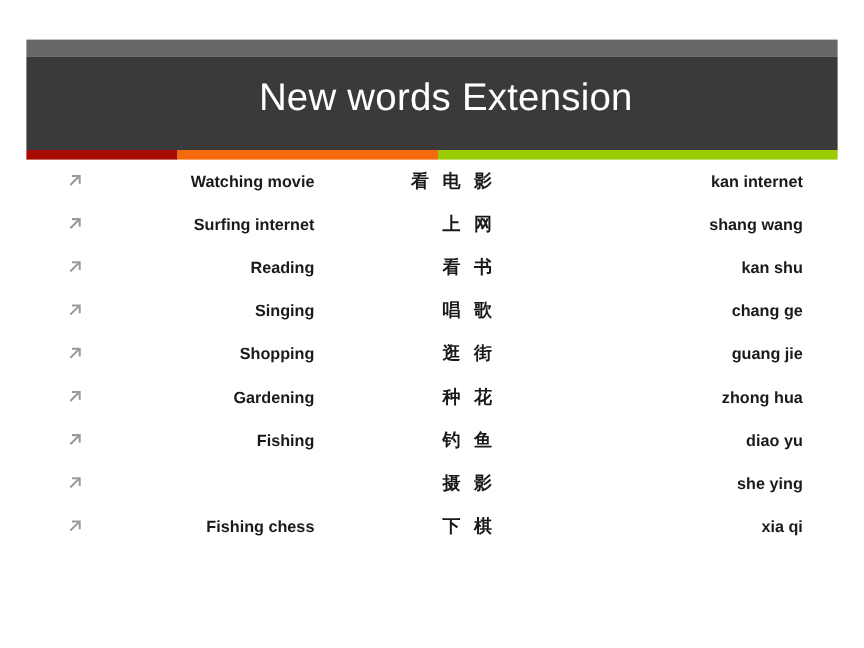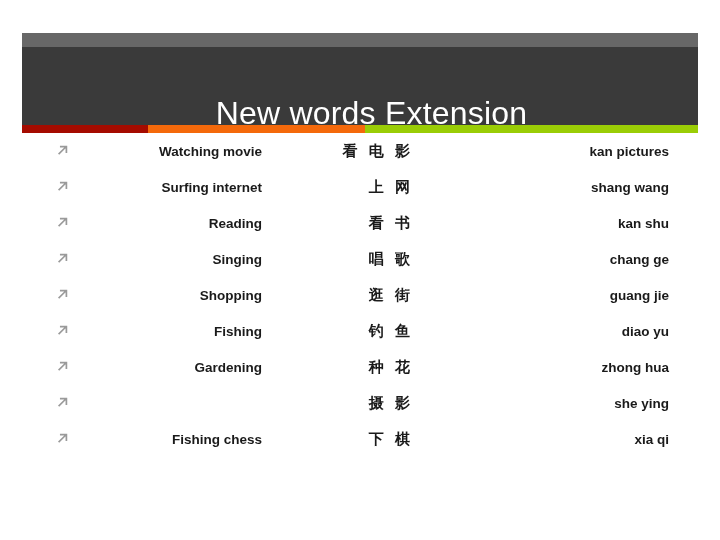--- a/index.html
+++ b/index.html
@@ -48,21 +48,20 @@
     display: flex;
     align-items: center;
     justify-content: center;
     color: #ffffff;
     font-size: 32px;
     font-weight: 400;
     letter-spacing: 0.2px;
     white-space: nowrap;
     padding-left: 23px;
     box-sizing: border-box;
-    margin-top: 32px;
   }
 
   
   #accent-bar {
     position: absolute;
     left: 0;
     top: 92px;
     width: 100%;
     height: 8px;
     display: flex;
@@ -164,21 +163,21 @@
 
 <div id="vocab-list">
     <div class="vocab-row">
       <span class="bullet-arrow">
         <svg width="14" height="14" viewBox="0 0 14 14" aria-hidden="true">
           <path d="M3.2 10.6 L9.3 4.5 M4.8 3.6 L10.4 3.6 L10.4 9.2" fill="none" stroke="#9a9a9a" stroke-width="1.7" stroke-linecap="square" stroke-linejoin="miter"></path>
         </svg>
       </span>
       <span class="col-english">Watching movie</span>
       <span class="col-chinese">看 电 影</span>
-      <span class="col-pinyin">kan pictures</span>
+      <span class="col-pinyin">kan internet</span>
     </div>
     <div class="vocab-row">
       <span class="bullet-arrow">
         <svg width="14" height="14" viewBox="0 0 14 14" aria-hidden="true">
           <path d="M3.2 10.6 L9.3 4.5 M4.8 3.6 L10.4 3.6 L10.4 9.2" fill="none" stroke="#9a9a9a" stroke-width="1.7" stroke-linecap="square" stroke-linejoin="miter"></path>
         </svg>
       </span>
       <span class="col-english">Surfing internet</span>
       <span class="col-chinese">上 网</span>
       <span class="col-pinyin">shang wang</span>
@@ -212,40 +211,40 @@
       <span class="col-english">Shopping</span>
       <span class="col-chinese">逛 街</span>
       <span class="col-pinyin">guang jie</span>
     </div>
     <div class="vocab-row">
       <span class="bullet-arrow">
         <svg width="14" height="14" viewBox="0 0 14 14" aria-hidden="true">
           <path d="M3.2 10.6 L9.3 4.5 M4.8 3.6 L10.4 3.6 L10.4 9.2" fill="none" stroke="#9a9a9a" stroke-width="1.7" stroke-linecap="square" stroke-linejoin="miter"></path>
         </svg>
       </span>
+      <span class="col-english">Gardening</span>
+      <span class="col-chinese">种 花</span>
+      <span class="col-pinyin">zhong hua</span>
+    </div>
+    <div class="vocab-row">
+      <span class="bullet-arrow">
+        <svg width="14" height="14" viewBox="0 0 14 14" aria-hidden="true">
+          <path d="M3.2 10.6 L9.3 4.5 M4.8 3.6 L10.4 3.6 L10.4 9.2" fill="none" stroke="#9a9a9a" stroke-width="1.7" stroke-linecap="square" stroke-linejoin="miter"></path>
+        </svg>
+      </span>
       <span class="col-english">Fishing</span>
       <span class="col-chinese">钓 鱼</span>
       <span class="col-pinyin">diao yu</span>
     </div>
     <div class="vocab-row">
       <span class="bullet-arrow">
         <svg width="14" height="14" viewBox="0 0 14 14" aria-hidden="true">
           <path d="M3.2 10.6 L9.3 4.5 M4.8 3.6 L10.4 3.6 L10.4 9.2" fill="none" stroke="#9a9a9a" stroke-width="1.7" stroke-linecap="square" stroke-linejoin="miter"></path>
         </svg>
       </span>
-      <span class="col-english">Gardening</span>
-      <span class="col-chinese">种 花</span>
-      <span class="col-pinyin">zhong hua</span>
-    </div>
-    <div class="vocab-row">
-      <span class="bullet-arrow">
-        <svg width="14" height="14" viewBox="0 0 14 14" aria-hidden="true">
-          <path d="M3.2 10.6 L9.3 4.5 M4.8 3.6 L10.4 3.6 L10.4 9.2" fill="none" stroke="#9a9a9a" stroke-width="1.7" stroke-linecap="square" stroke-linejoin="miter"></path>
-        </svg>
-      </span>
       <span class="col-chinese">摄 影</span>
       <span class="col-pinyin">she ying</span>
     </div>
     <div class="vocab-row">
       <span class="bullet-arrow">
         <svg width="14" height="14" viewBox="0 0 14 14" aria-hidden="true">
           <path d="M3.2 10.6 L9.3 4.5 M4.8 3.6 L10.4 3.6 L10.4 9.2" fill="none" stroke="#9a9a9a" stroke-width="1.7" stroke-linecap="square" stroke-linejoin="miter"></path>
         </svg>
       </span>
       <span class="col-english">Fishing chess</span>

